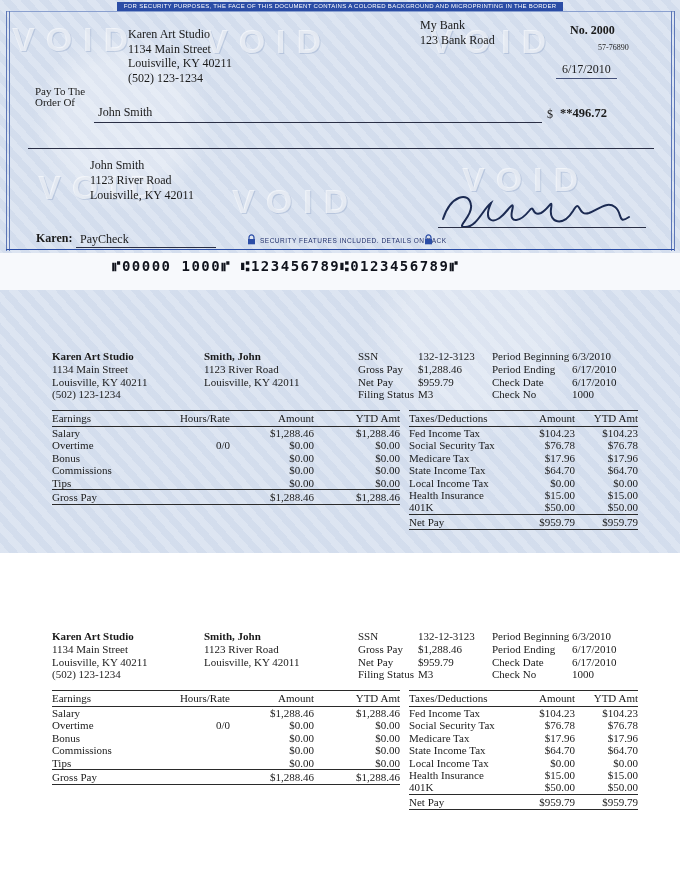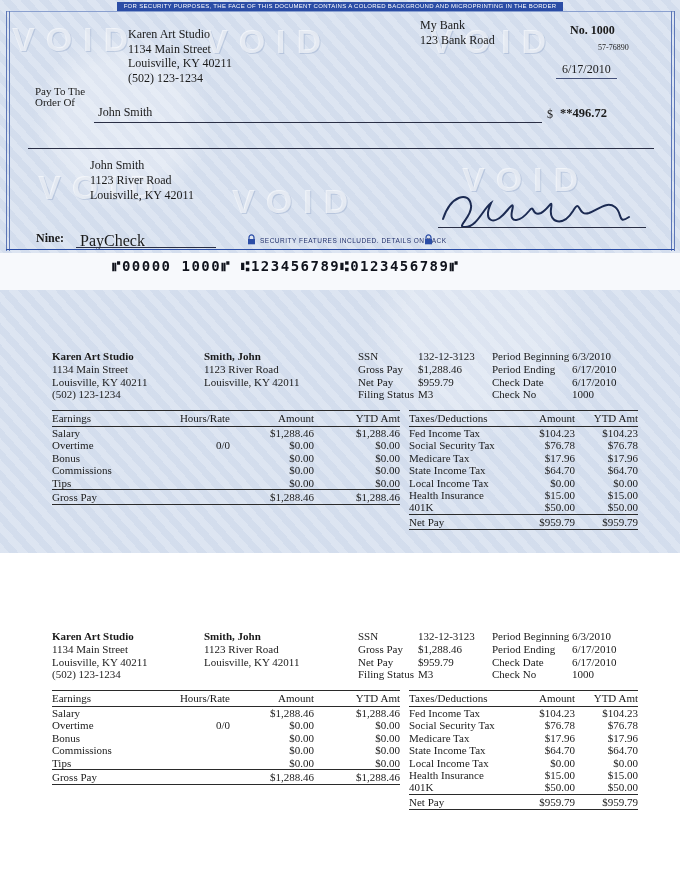--- a/index.html
+++ b/index.html
@@ -45,21 +45,21 @@
   .rule{border-bottom:1.2px solid #2a2f45}
   .payee-rule{left:94px;top:122px;width:448px}
   .dollar{left:547px;top:107px;font-size:12px}
   .amt-num{left:560px;top:106px;font-weight:bold;font-size:12.5px}
   .words{left:33px;top:131px;font-size:12px}
   .words-rule{left:28px;top:148px;width:626px}
   .payee-block{left:90px;top:158px;font-size:12px;line-height:15px}
   .sig{left:425px;top:183px}
   .sig-rule{left:438px;top:227px;width:208px}
   .memo-label{left:36px;top:231px;font-weight:bold;font-size:12px}
-  .memo-value{left:80px;top:232px;font-size:16px}
+  .memo-value{left:80px;top:232px;font-size:12px}
   .memo-rule{left:76px;top:247px;width:140px}
   .lock1{left:247px;top:234px}
   .lock2{left:424px;top:234px}
   .sec-note{left:260px;top:237px;font-family:"Liberation Sans",sans-serif;
     font-size:6.5px;letter-spacing:.5px;color:#23316b}
   .white-strip{position:absolute;top:253px;left:0;width:680px;height:37px;background:#f7f9fc}
   .micr{
     position:absolute;left:112px;top:258px;
     font-family:"DejaVu Sans Mono","DejaVu Sans",monospace;
     font-weight:bold;font-size:14px;letter-spacing:1.5px;color:#10131c;white-space:nowrap;
@@ -109,21 +109,21 @@
     <div>1134 Main Street</div>
     <div>Louisville, KY 40211</div>
     <div>(502) 123-1234</div>
   </div>
 
   <div class="abs bank t12">
     <div>My Bank</div>
     <div>123 Bank Road</div>
   </div>
 
-  <div class="abs checkno">No. 1000</div>
+  <div class="abs checkno">No. 2000</div>
   <div class="abs fraction">57-76890</div>
   <div class="abs dateline">6/17/2010</div>
 
   <div class="abs payto">
     <div>Pay To The</div>
     <div>Order Of</div>
   </div>
   <div class="abs payee-name">John Smith</div>
   <div class="abs rule payee-rule"></div>
 
@@ -136,21 +136,21 @@
     <div>John Smith</div>
     <div>1123 River Road</div>
     <div>Louisville, KY 42011</div>
   </div>
 
   <svg class="abs sig" width="215" height="48" viewBox="0 0 215 48">
     <path d="M18 36 C26 12, 44 8, 46 22 C48 34, 30 44, 40 44 C52 44, 58 26, 66 20 C58 38, 68 42, 78 32 C84 26, 90 16, 87 28 C84 42, 96 38, 104 28 C110 20, 106 34, 116 30 C124 26, 128 14, 126 26 C124 40, 138 44, 148 28 C156 14, 152 34, 164 30 C174 26, 182 18, 190 24 C198 30, 192 42, 204 34" fill="none" stroke="#1b2a52" stroke-width="2" stroke-linecap="round"></path>
   </svg>
   <div class="abs rule sig-rule"></div>
 
-  <span class="abs memo-label">Nine:</span>
+  <span class="abs memo-label">Karen:</span>
   <span class="abs memo-value">PayCheck</span>
   <div class="abs rule memo-rule"></div>
 
   <svg class="abs lock1" width="9" height="11" viewBox="0 0 9 11">
     <path d="M2 5 V3.4 a2.5 2.5 0 0 1 5 0 V5" fill="none" stroke="#2b4da6" stroke-width="1.2"></path>
     <rect x="1" y="5" width="7" height="5.3" fill="#2b4da6"></rect>
   </svg>
   <span class="abs sec-note">SECURITY FEATURES INCLUDED. DETAILS ON BACK</span>
   <svg class="abs lock2" width="9" height="11" viewBox="0 0 9 11">
     <path d="M2 5 V3.4 a2.5 2.5 0 0 1 5 0 V5" fill="none" stroke="#2b4da6" stroke-width="1.2"></path>

